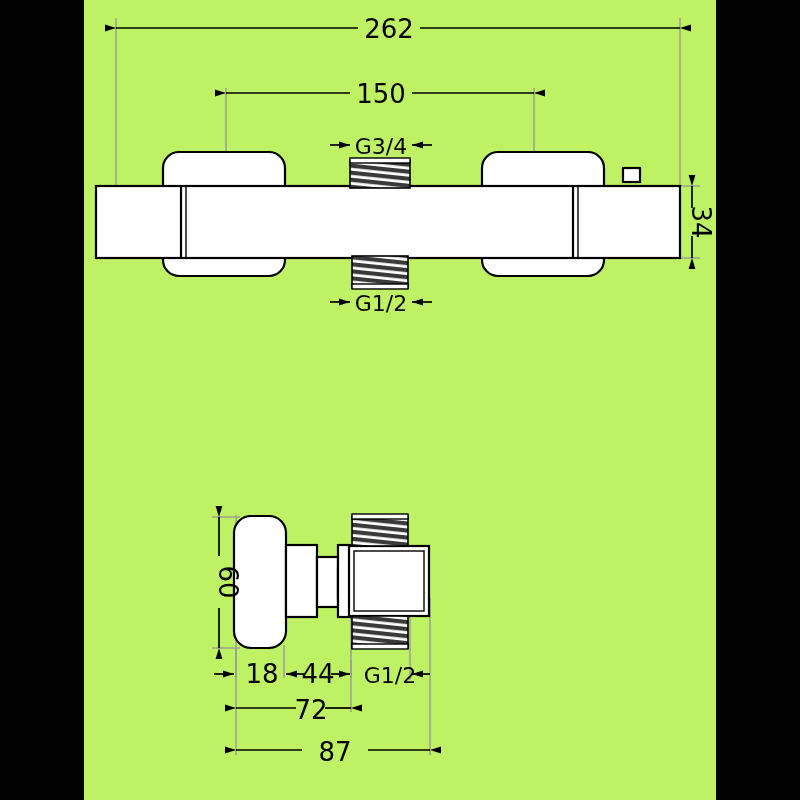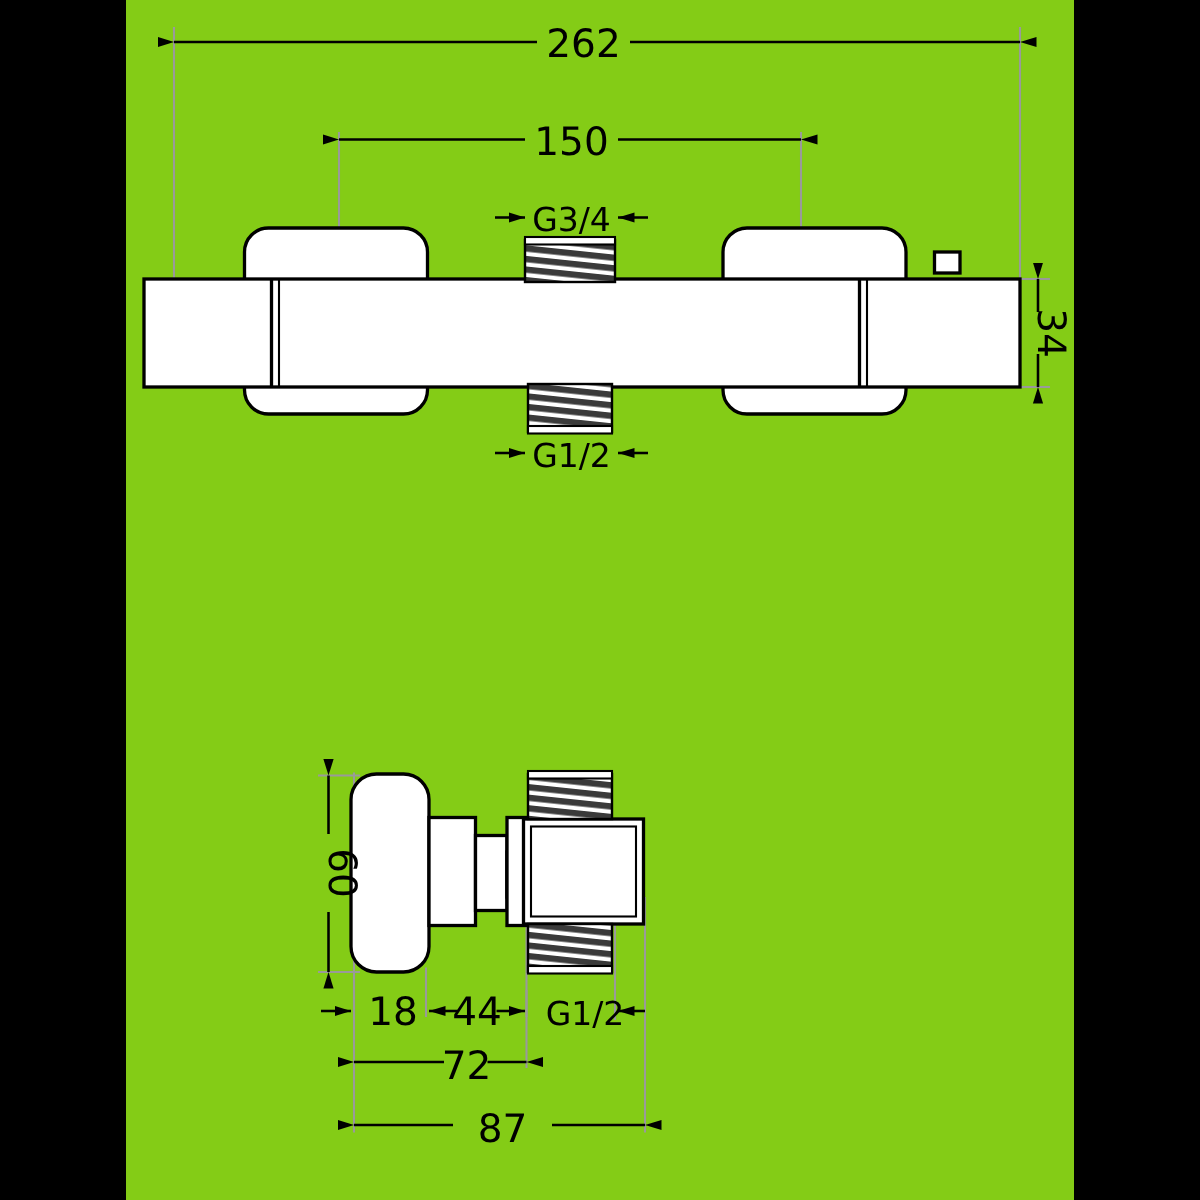--- a/index.html
+++ b/index.html
@@ -5,21 +5,21 @@
 <style>
   html, body {
     margin: 0;
     padding: 0;
     background: #ffffff;
   }
   #page {
     position: relative;
     width: 800px;
     height: 800px;
-    background: #84cc16;
+    background: #bef264;
     overflow: hidden;
     font-family: "DejaVu Sans", sans-serif;
   }
   #drawing-svg {
     position: absolute;
     left: 0;
     top: 0;
     width: 800px;
     height: 800px;
     display: block;

